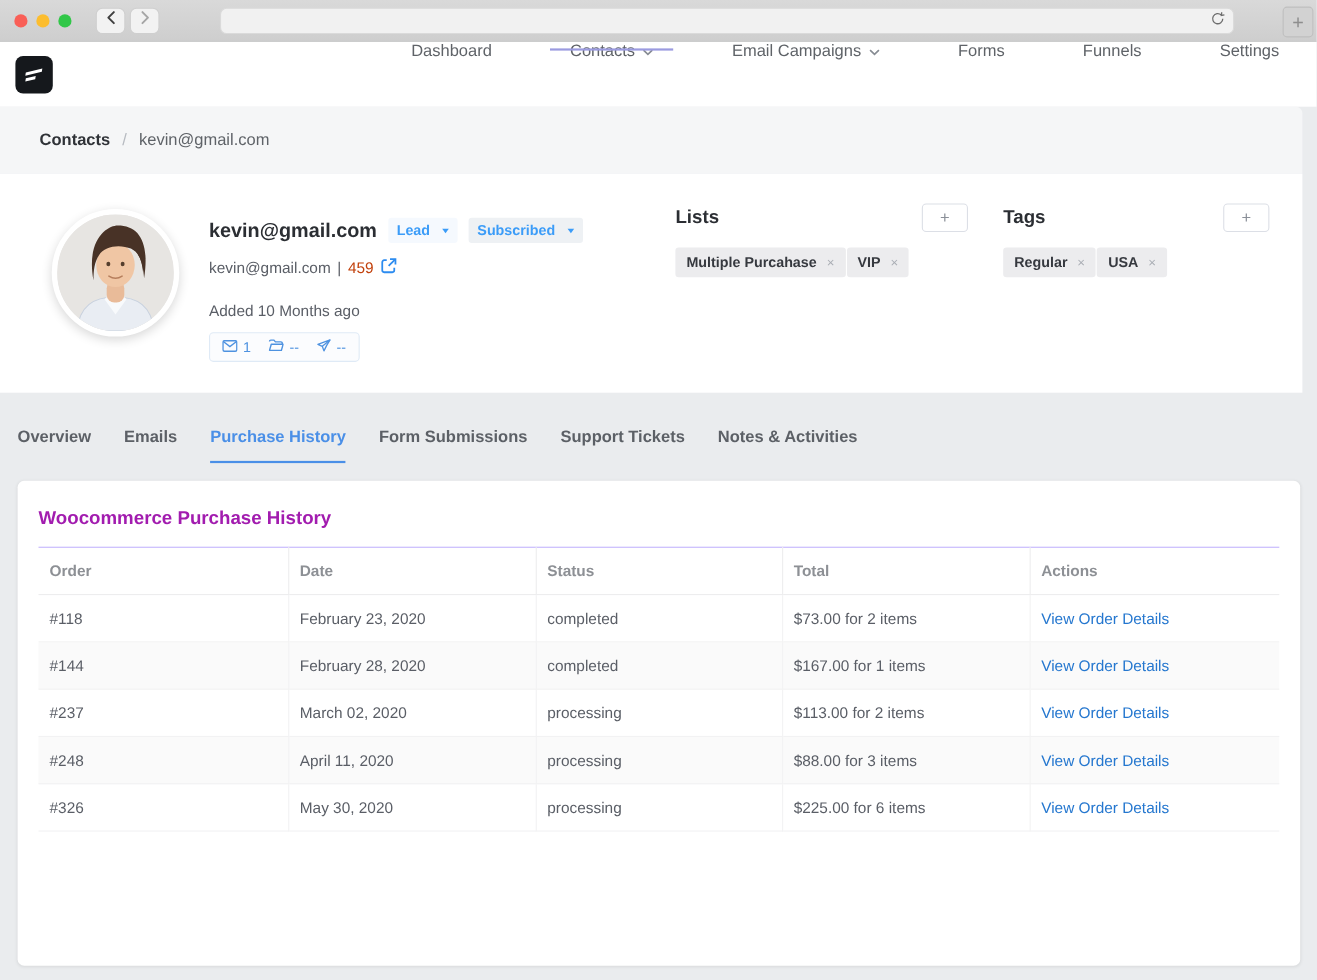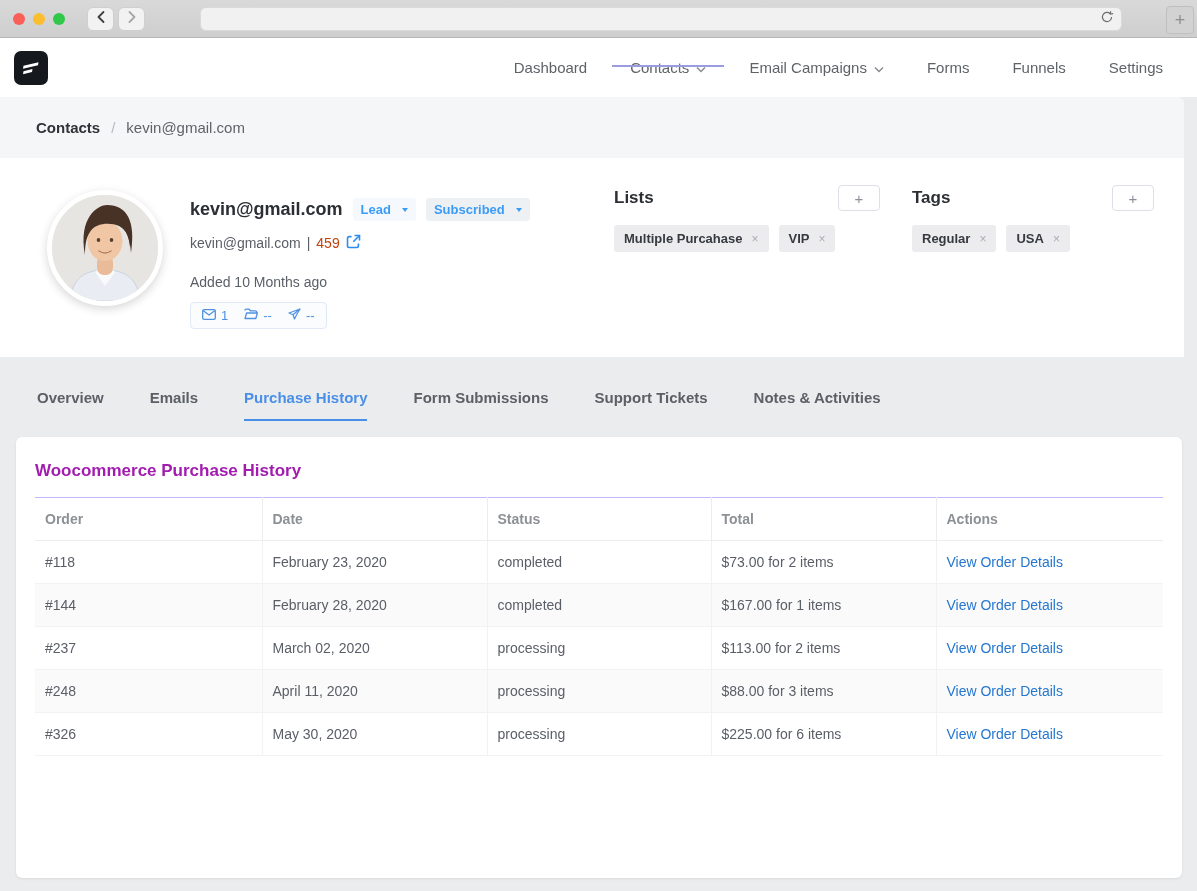--- a/index.html
+++ b/index.html
@@ -28,21 +28,21 @@
     justify-content:flex-end;padding-right:7px;}
   .newtab{position:absolute;right:3px;top:6px;width:28px;height:28px;background:#d2d2d2;
     border:1px solid #bfbfbf;border-radius:4px;color:#8e8e8e;font-size:18px;line-height:1;
     display:flex;align-items:center;justify-content:center;}
 
   
   .topbar{position:absolute;top:38px;left:0;right:0;height:59px;background:#fff;
     display:flex;align-items:center;}
   .logo{width:34px;height:34px;border-radius:7px;background:#15181c;margin-left:14px;
     display:flex;align-items:center;justify-content:center;}
-  .topnav{margin-left:auto;display:flex;align-items:center;height:100%;padding-right:34px;}
+  .topnav{margin-left:auto;display:flex;align-items:flex-start;height:100%;padding-right:34px;gap:28px;}
   .nav-item{position:relative;display:flex;align-items:center;gap:7px;color:#5f6368;
     font-size:15px;margin-left:43px;cursor:pointer;}
   .nav-item.active::after{content:"";position:absolute;left:-18px;right:-18px;bottom:9px;
     height:2px;background:#9b9be0;}
 
   
   .breadcrumb-bar{position:absolute;top:97px;left:0;width:1184px;height:61px;background:#f5f6f7;
     border-radius:0 6px 0 0;display:flex;align-items:center;padding-left:36px;font-size:15px;}
   .crumb-root{font-weight:bold;color:#2f3237;cursor:pointer;}
   .crumb-sep{color:#b7bbc1;margin:0 11px;}
@@ -69,28 +69,28 @@
     border:1px solid #dfeaf6;border-radius:4px;background:#fbfcfe;color:#4e92e0;font-size:13px;}
   .stat{display:flex;align-items:center;gap:5px;}
 
   .group-block{position:absolute;top:27px;}
   .lists-block{left:614px;width:266px;}
   .tags-block{left:912px;width:242px;}
   .block-head{display:flex;align-items:center;justify-content:space-between;}
   .block-title{font-size:17px;font-weight:bold;color:#2b2e33;}
   .add-btn{width:42px;height:26px;border:1px solid #dcdfe6;border-radius:4px;background:#fff;
     color:#8a8f98;font-size:15px;display:flex;align-items:center;justify-content:center;cursor:pointer;}
-  .pill-row{margin-top:14px;display:flex;gap:10px;}
+  .pill-row{margin-top:14px;display:flex;gap:1px;}
   .pill{display:inline-flex;align-items:center;gap:9px;background:#ececee;border-radius:3px;
     padding:6px 10px;font-size:13px;font-weight:bold;color:#36393f;}
   .pill .x{color:#a9adb4;font-size:12px;font-weight:normal;cursor:pointer;}
 
   
   .tabs{position:absolute;top:357px;left:0;right:13px;height:80px;display:flex;
-    align-items:center;padding-left:37px;gap:46px;}
+    align-items:center;padding-left:16px;gap:30px;}
   .tab{font-size:15px;font-weight:bold;color:#5c6066;position:relative;cursor:pointer;}
   .tab.active{color:#4a8fe7;}
   .tab.active::after{content:"";position:absolute;left:0;right:0;bottom:-15px;height:2px;
     background:#4a8fe7;}
 
   
   .card{position:absolute;top:437px;left:16px;width:1166px;height:441px;background:#fff;
     border-radius:6px;box-shadow:0 1px 3px rgba(0,0,0,.08);padding:24px 19px;}
   .card-title{font-size:17px;font-weight:bold;color:#a21caf;}
   table{width:100%;border-collapse:collapse;margin-top:16px;font-size:14px;table-layout:fixed;}

